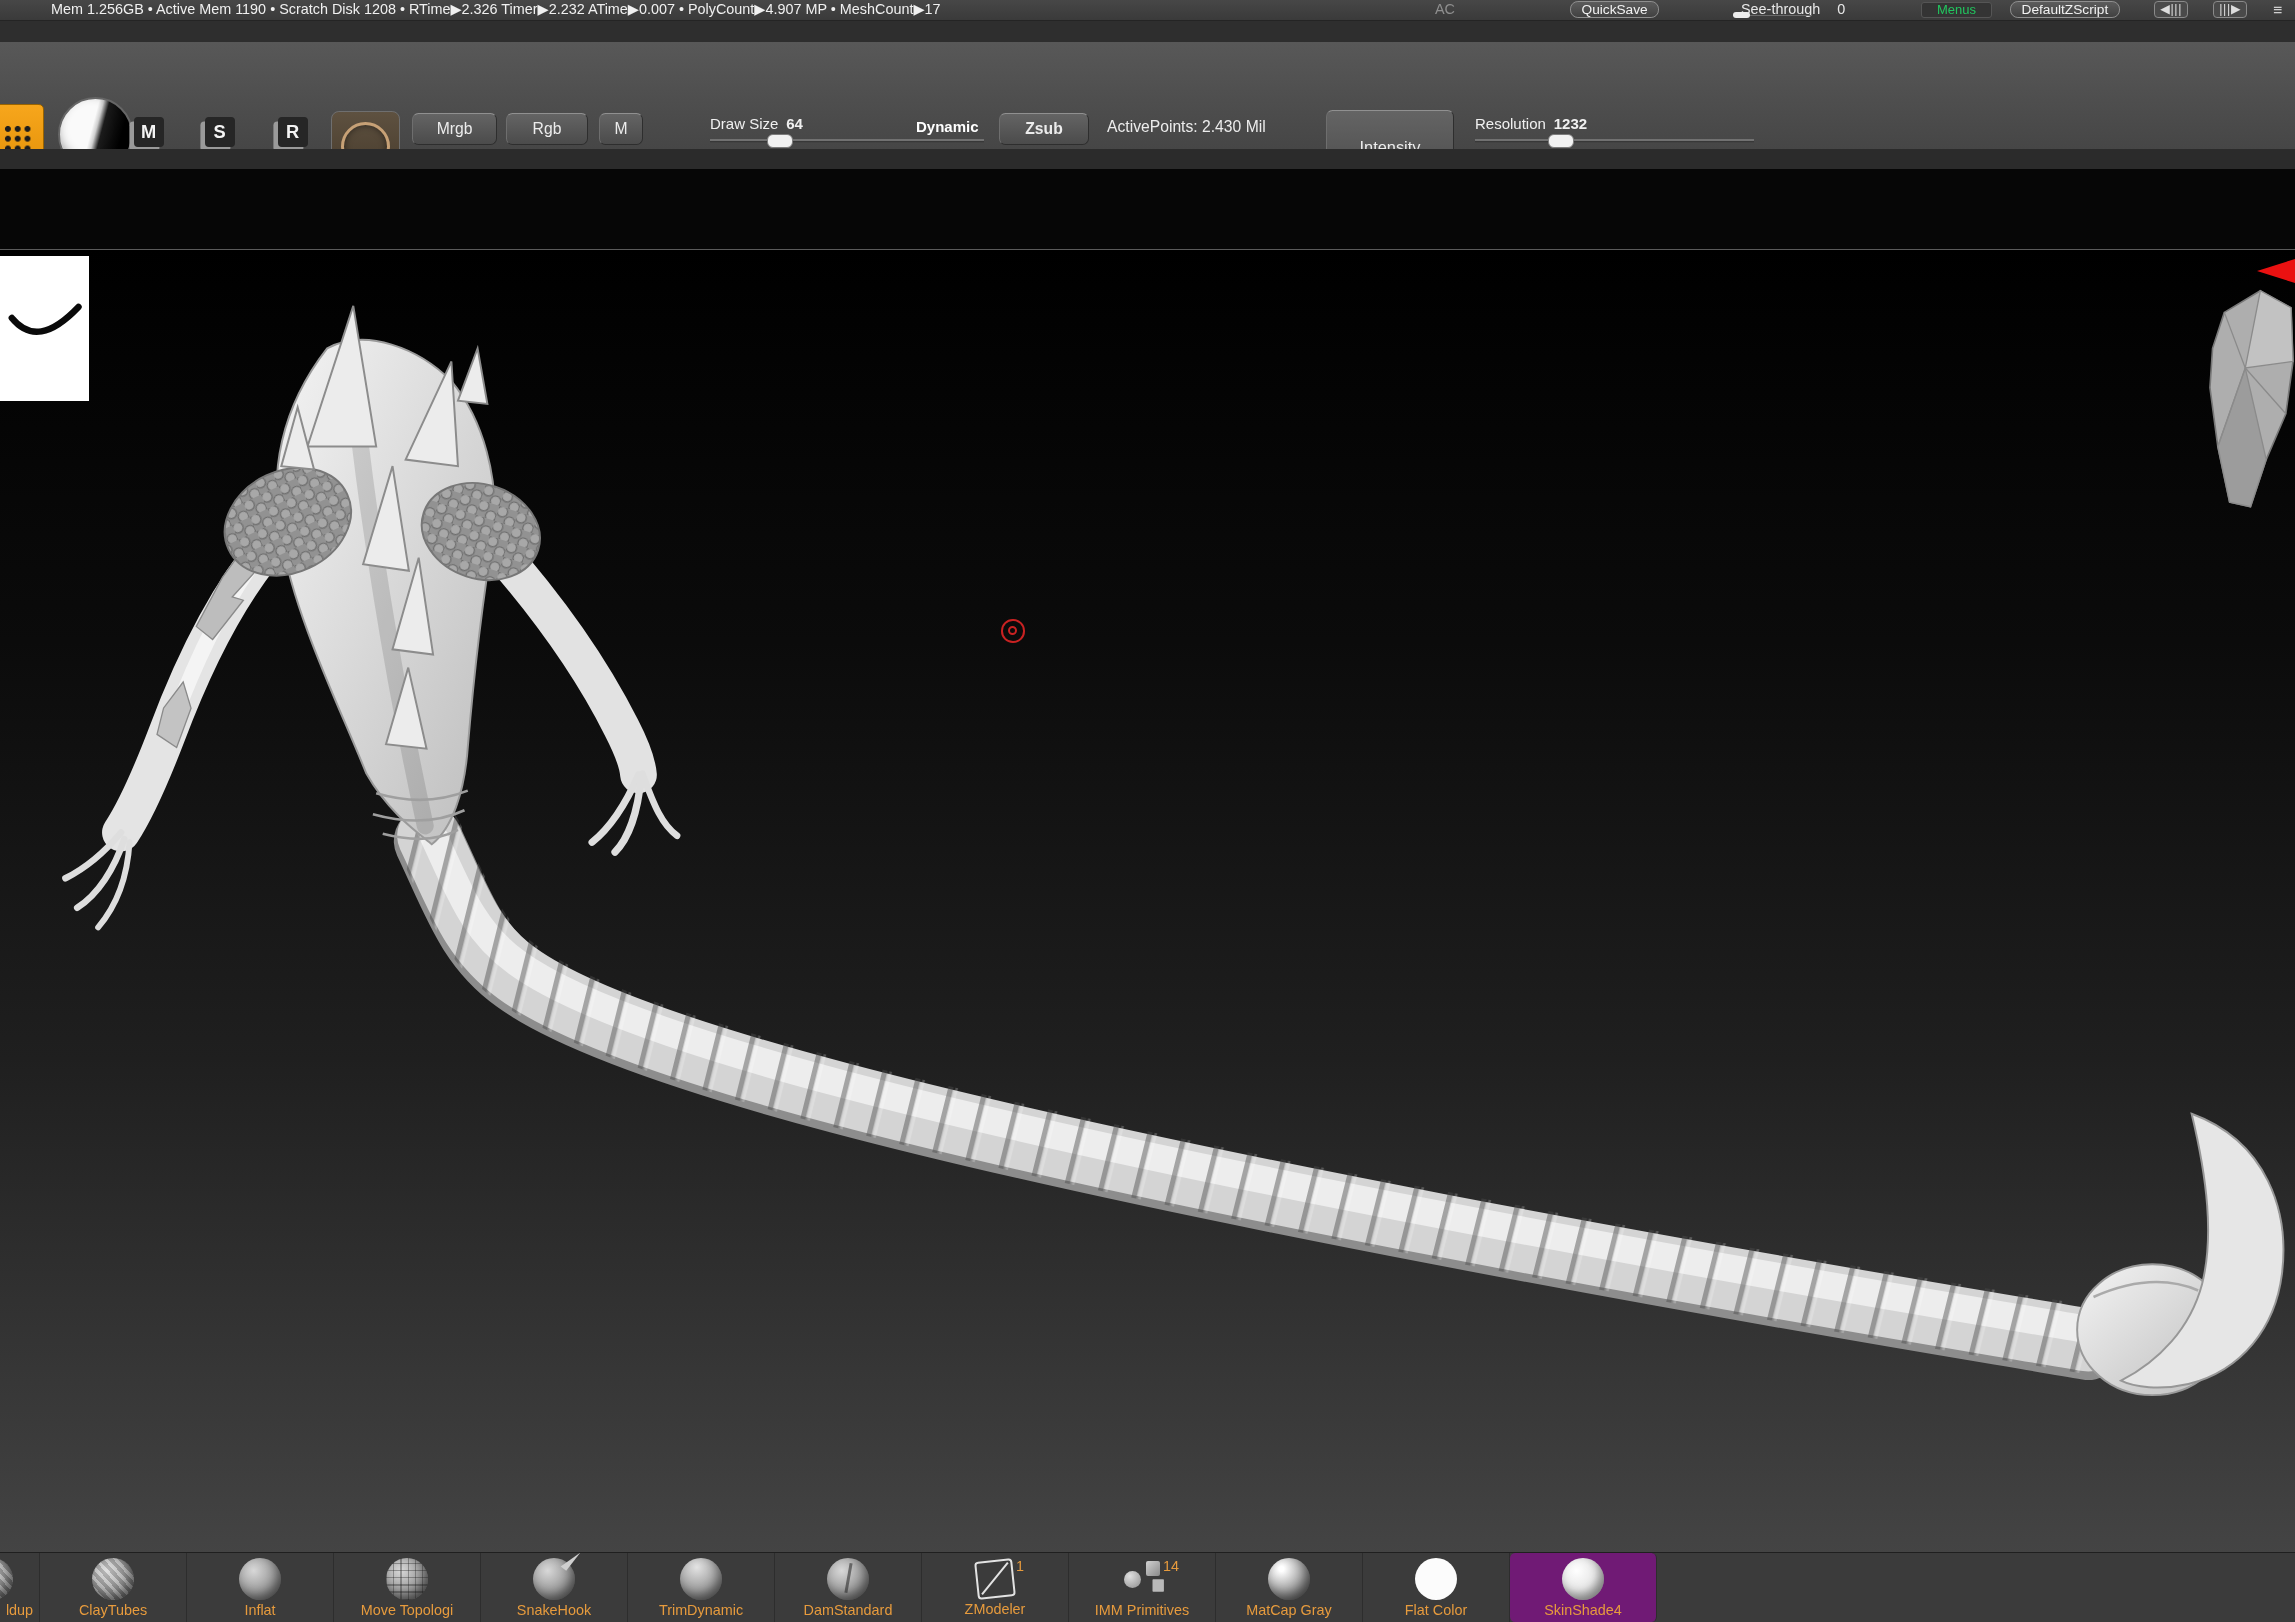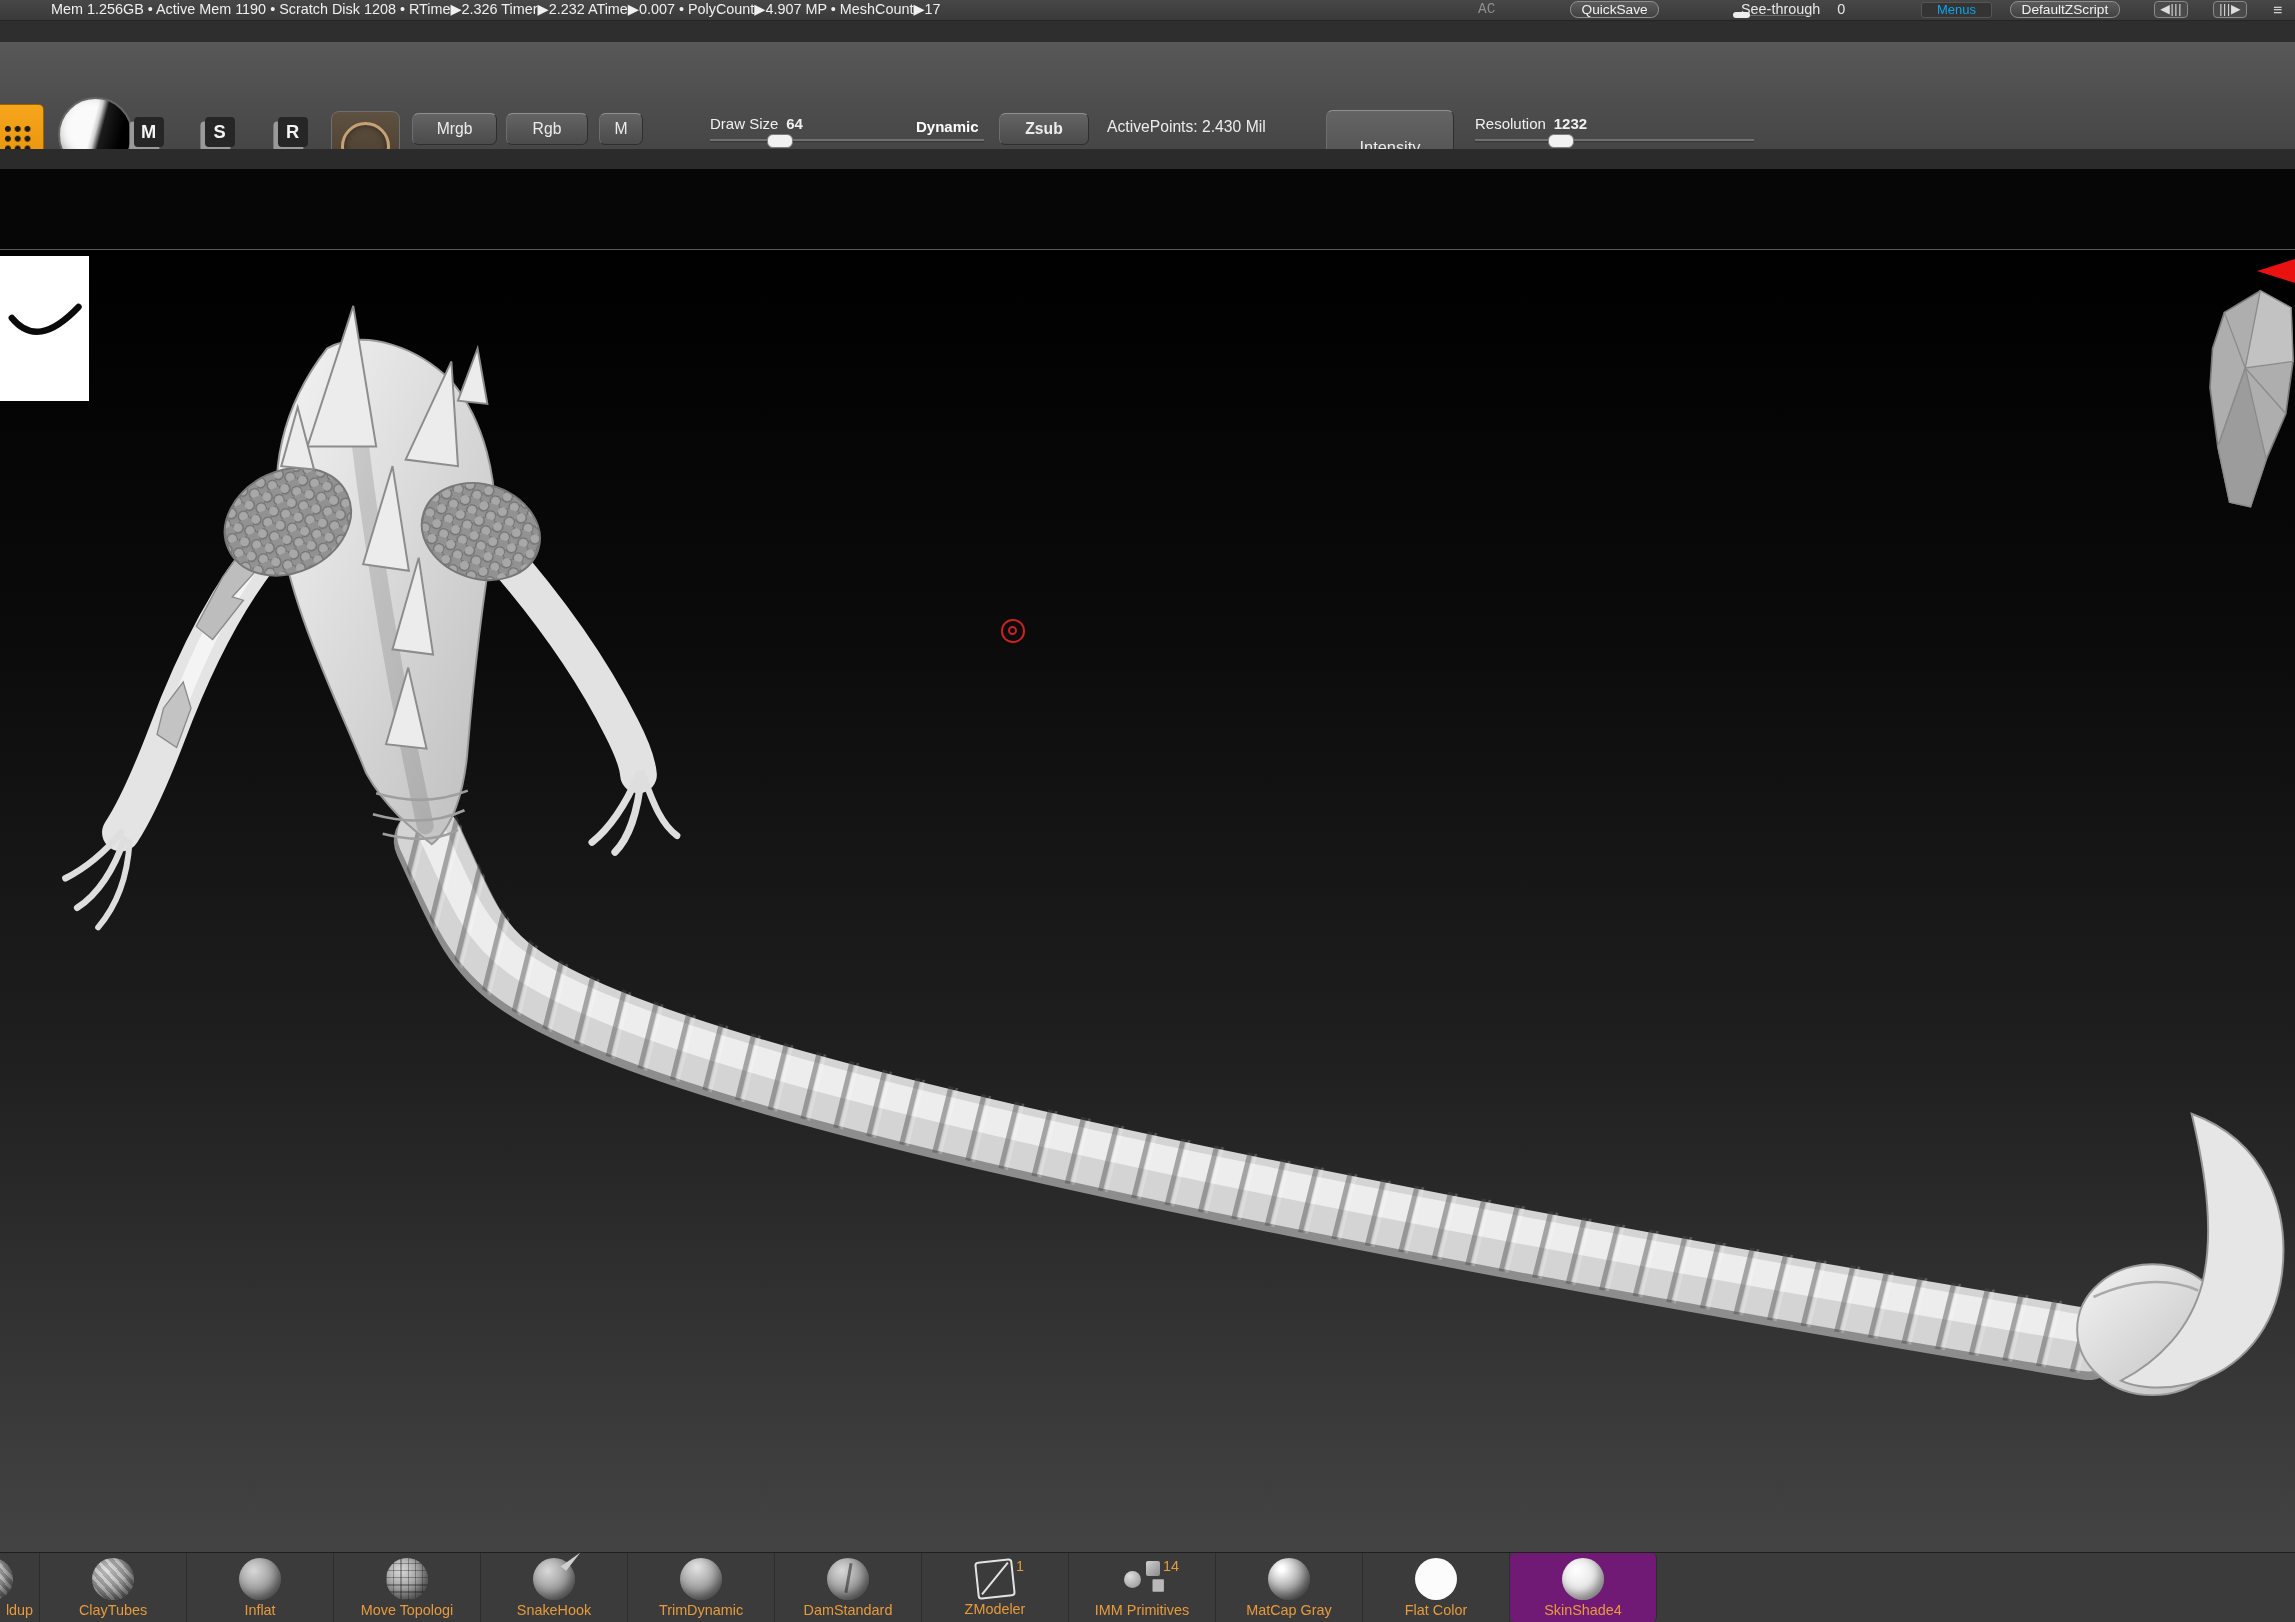--- a/index.html
+++ b/index.html
@@ -5,31 +5,31 @@
   html,body{margin:0;padding:0;background:#111;}
   #root{position:relative;width:2295px;height:1623px;overflow:hidden;
         font-family:"Liberation Sans",sans-serif;color:#ececec;background:#2c2c2c;}
   .abs{position:absolute;}
 
   
   #statusbar{left:0;top:0;width:2295px;height:19.6px;
     background:linear-gradient(#474747,#3a3a3a);border-bottom:1.3px solid #242424;
     font-size:14.4px;line-height:19.6px;white-space:nowrap;}
   #status-stats{left:51px;top:0;color:#f0f0f0;text-align:center;}
-  #status-ac{left:1478px;top:0;color:#8f8f8f;font-family:Liberation Mono, monospace;}
+  #status-ac{left:1435px;top:0;color:#8f8f8f;}
   .pill-btn{height:15.7px;line-height:15.7px;padding:0 10.5px;border:1.3px solid #8f8f8f;
     border-radius:7.9px;background:linear-gradient(#5c5c5c,#414141);color:#f2f2f2;
     font-size:13.7px;text-align:center;top:0.7px;}
   #btn-quicksave{left:1570px;}
   #see-through{left:1741px;top:0;color:#e8e8e8;}
   #see-through-val{margin-left:17px;}
   #st-track{left:1733px;top:15px;width:79px;height:1.3px;background:#6a6a6a;}
   #st-thumb{left:1733px;top:11.8px;width:17px;height:6.5px;border-radius:3.3px;background:#ededed;}
   #status-menus{left:1921px;top:2px;width:69px;height:14.4px;line-height:14.4px;text-align:center;
-    background:#343434;border:0.7px solid #555;border-radius:3px;color:#0ea5e9;font-size:13px;}
+    background:#343434;border:0.7px solid #555;border-radius:3px;color:#22c55e;font-size:13px;}
   #btn-zscript{left:2010px;text-align:right;}
   .nav-box{top:1.3px;height:14.4px;line-height:14.4px;padding:0 5.2px;border:1.3px solid #8a8a8a;
     border-radius:3.9px;background:#4a4a4a;color:#ddd;font-size:12.4px;letter-spacing:0.7px;}
   #nav-left{left:2154px;}
   #nav-right{left:2213px;}
   #nav-menu{left:2273px;top:0;color:#cfcfcf;font-size:15.7px;}
 
   
   #subtop{left:0;top:21px;width:2295px;height:21px;background:#2e2e2e;}
   #topshelf{left:0;top:42px;width:2295px;height:107px;

